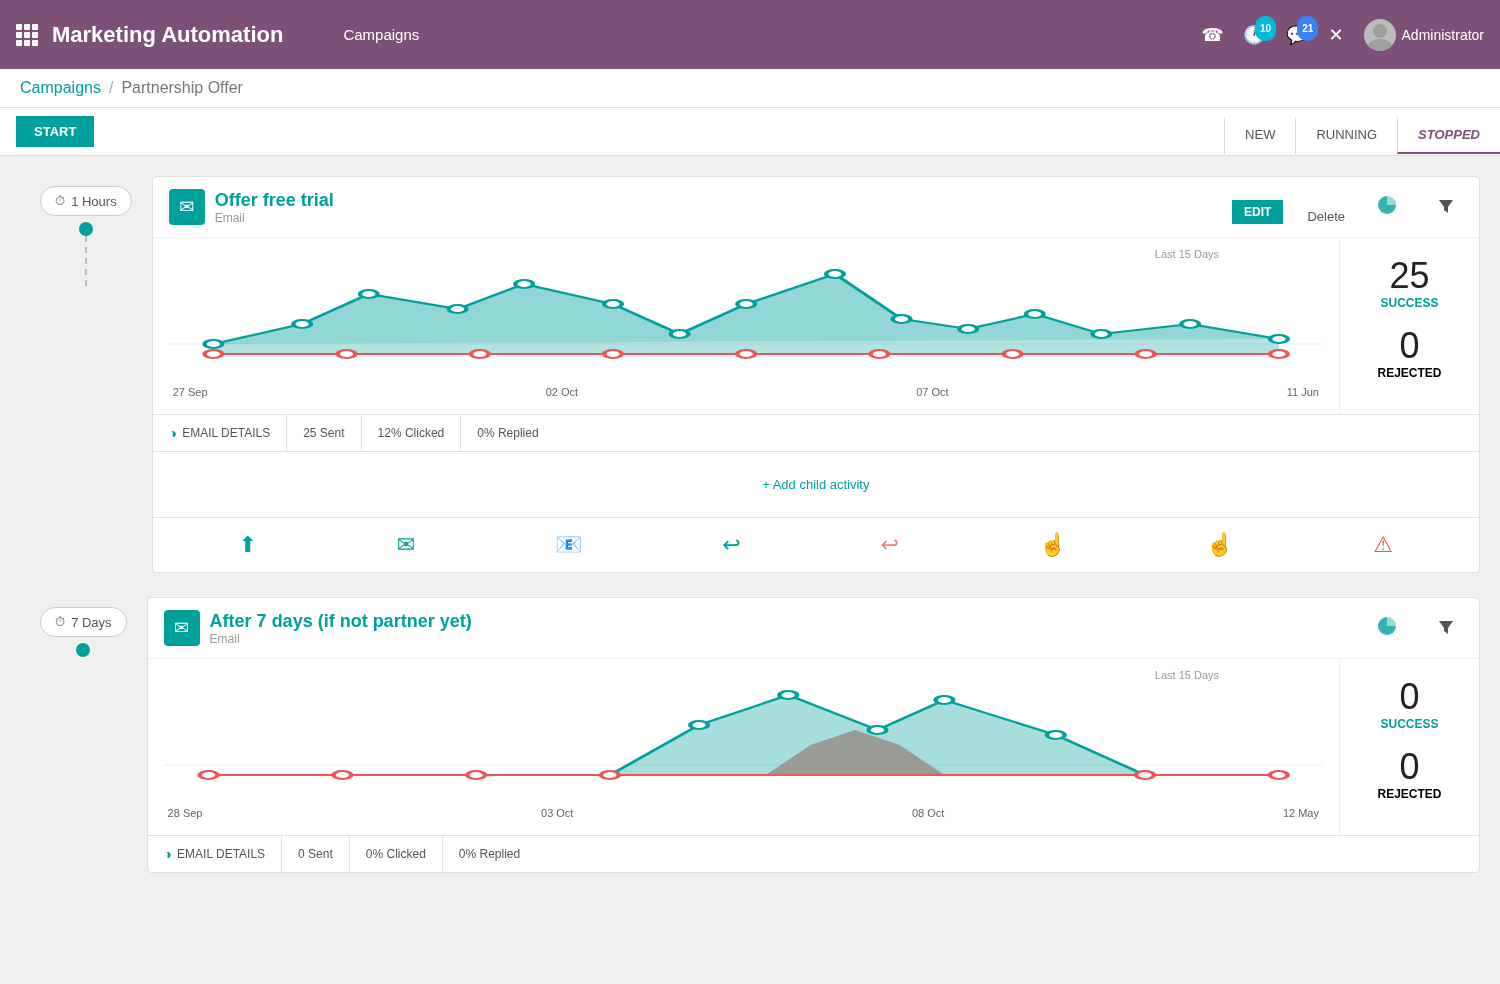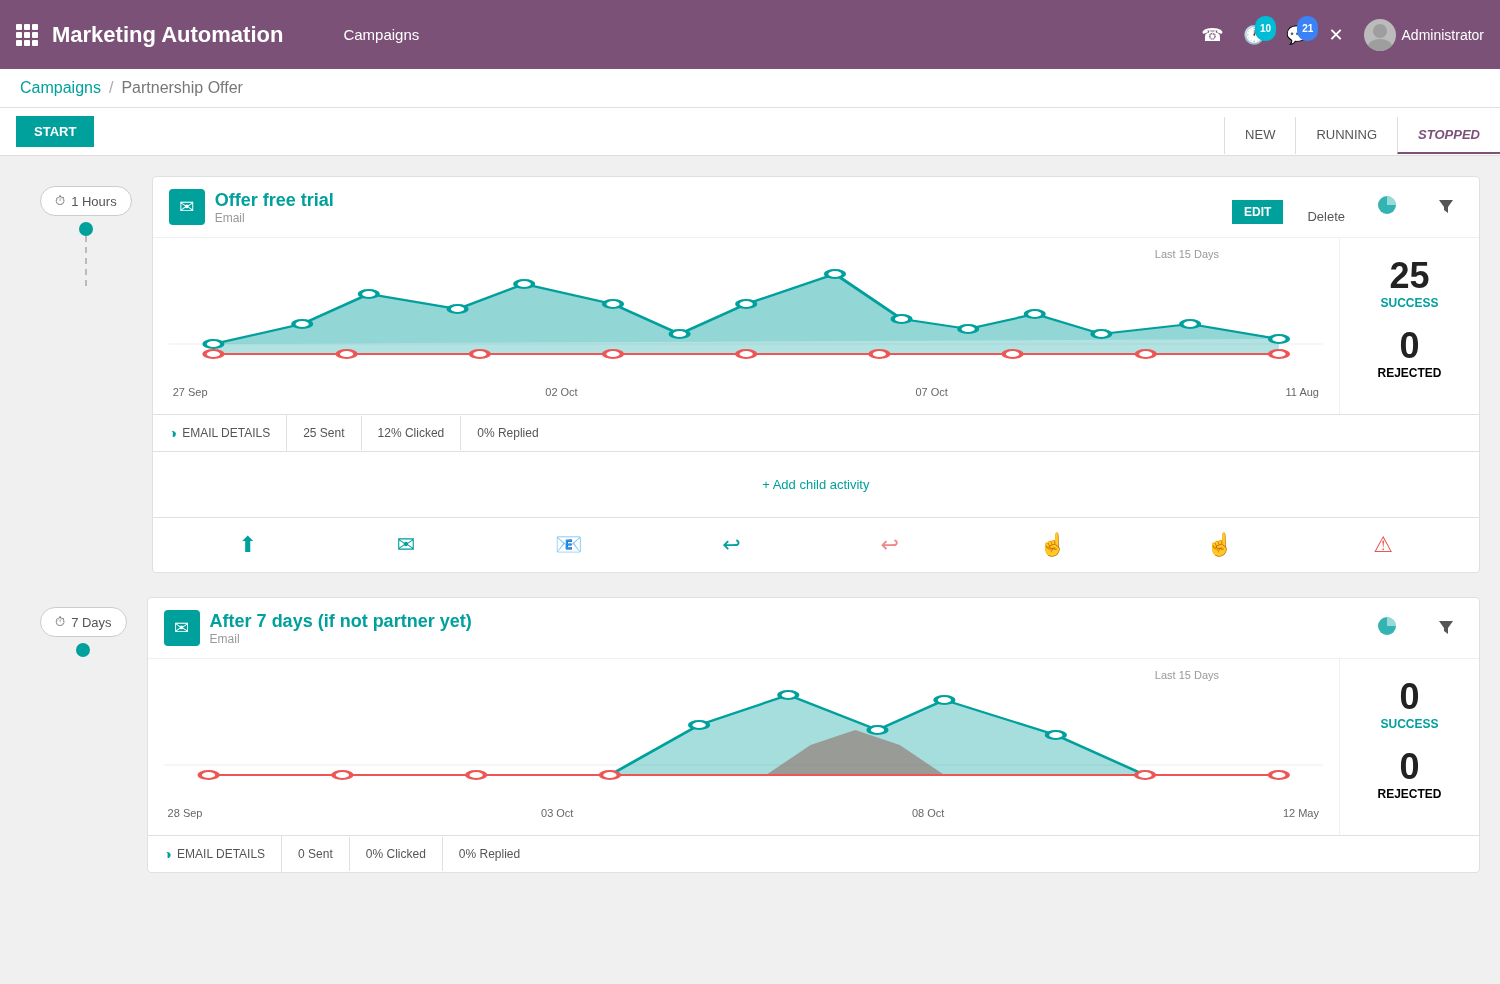--- a/index.html
+++ b/index.html
@@ -140,21 +140,21 @@
       font-weight: bold;
       cursor: pointer;
     }
     .btn-delete { color: #555; font-size: 13px; cursor: pointer; text-decoration: none; }
     .icon-btn { color: #555; font-size: 18px; cursor: pointer; padding: 4px 8px; }
 
     
     .card-body { display: flex; padding: 0; }
     .chart-section { flex: 1; padding: 16px; position: relative; }
     .stats-section { padding: 16px 24px; display: flex; flex-direction: column; align-items: center; justify-content: center; min-width: 140px; border-left: 1px solid #f0f0f0; }
-    .stat-number { font-size: 36px; font-weight: bold; color: #222; line-height: 1.1; }
+    .stat-number { font-size: 36px; font-weight: normal; color: #222; line-height: 1.1; }
     .stat-label { font-size: 12px; font-weight: bold; color: #00a09d; margin-bottom: 16px; }
     .stat-label.rejected { color: #000000; }
 
     
     .card-footer {
       border-top: 1px solid #e0e0e0;
       display: flex;
       align-items: center;
     }
     .footer-cell {
@@ -347,21 +347,21 @@
             <circle cx="260" cy="100" r="4" fill="white" stroke="#e55" stroke-width="2"></circle>
             <circle cx="320" cy="100" r="4" fill="white" stroke="#e55" stroke-width="2"></circle>
             <circle cx="380" cy="100" r="4" fill="white" stroke="#e55" stroke-width="2"></circle>
             <circle cx="440" cy="100" r="4" fill="white" stroke="#e55" stroke-width="2"></circle>
             <circle cx="500" cy="100" r="4" fill="white" stroke="#e55" stroke-width="2"></circle>
           </svg>
           <div class="x-axis-labels">
             <span>27 Sep</span>
             <span>02 Oct</span>
             <span>07 Oct</span>
-            <span>11 Aug</span>
+            <span>11 Jun</span>
           </div>
         </div>
         <div class="stats-section">
           <div class="stat-number">25</div>
           <div class="stat-label">SUCCESS</div>
           <div class="stat-number">0</div>
           <div class="stat-label rejected">REJECTED</div>
         </div>
       </div>
 

